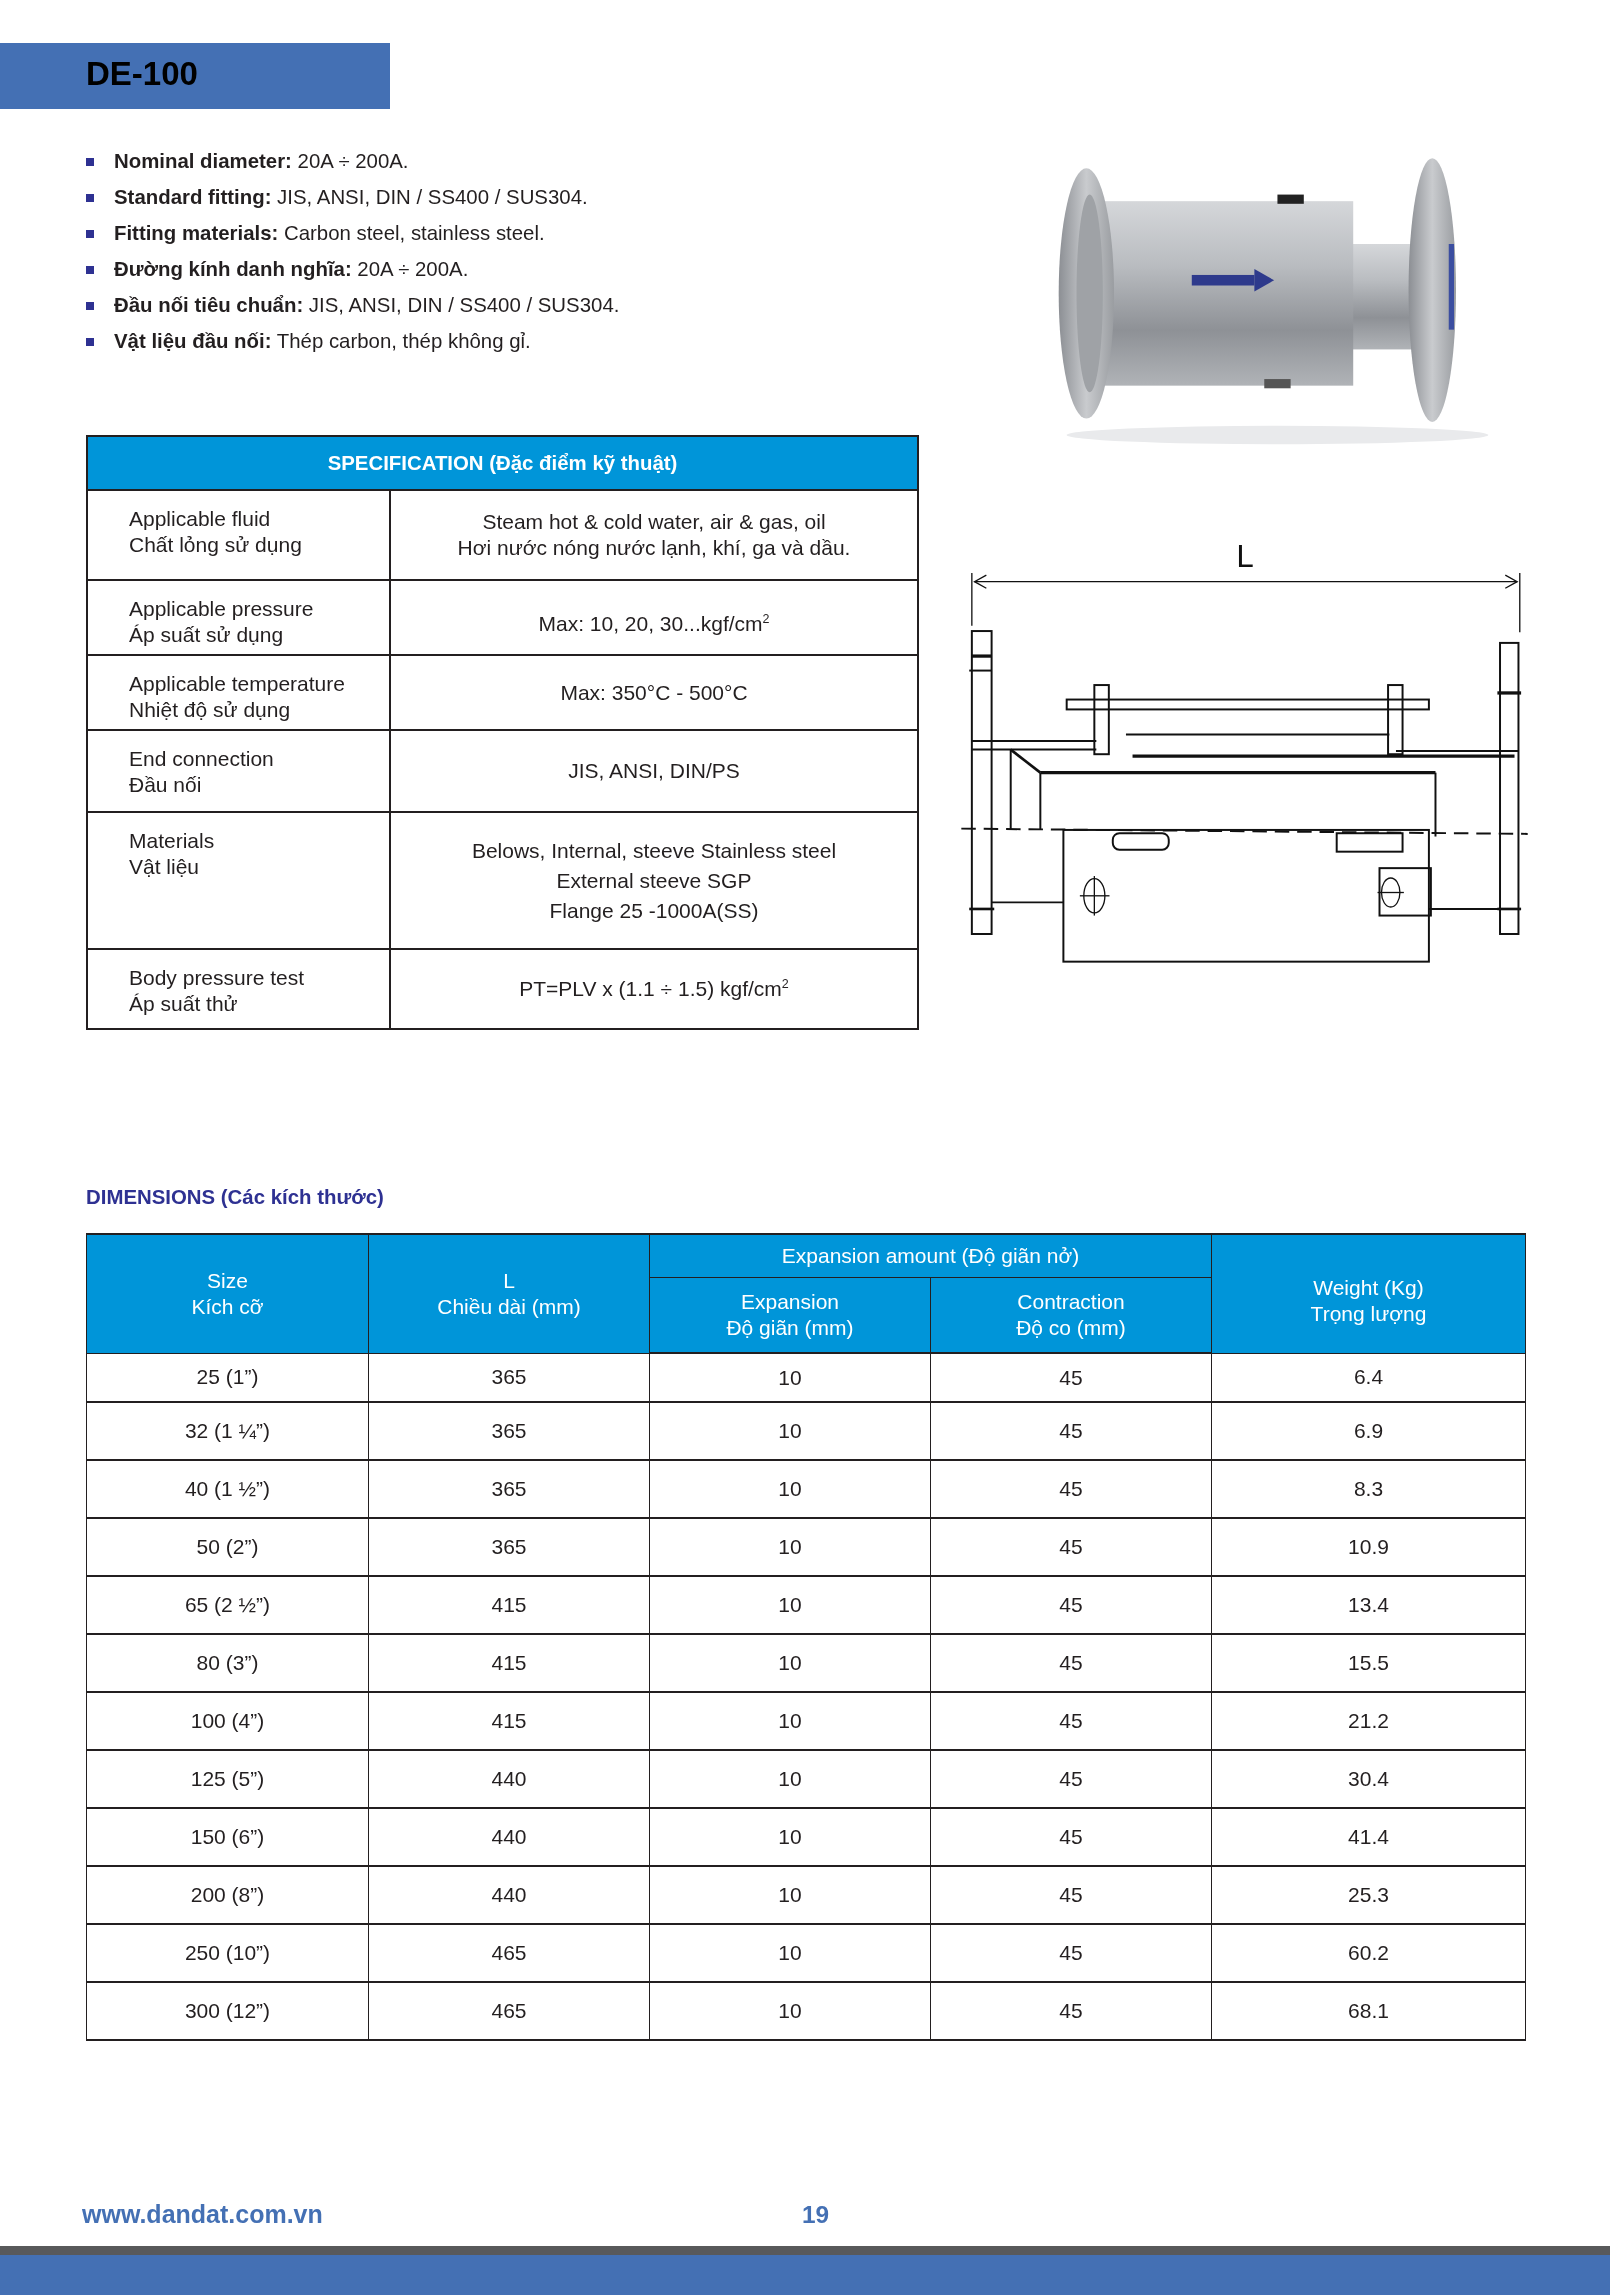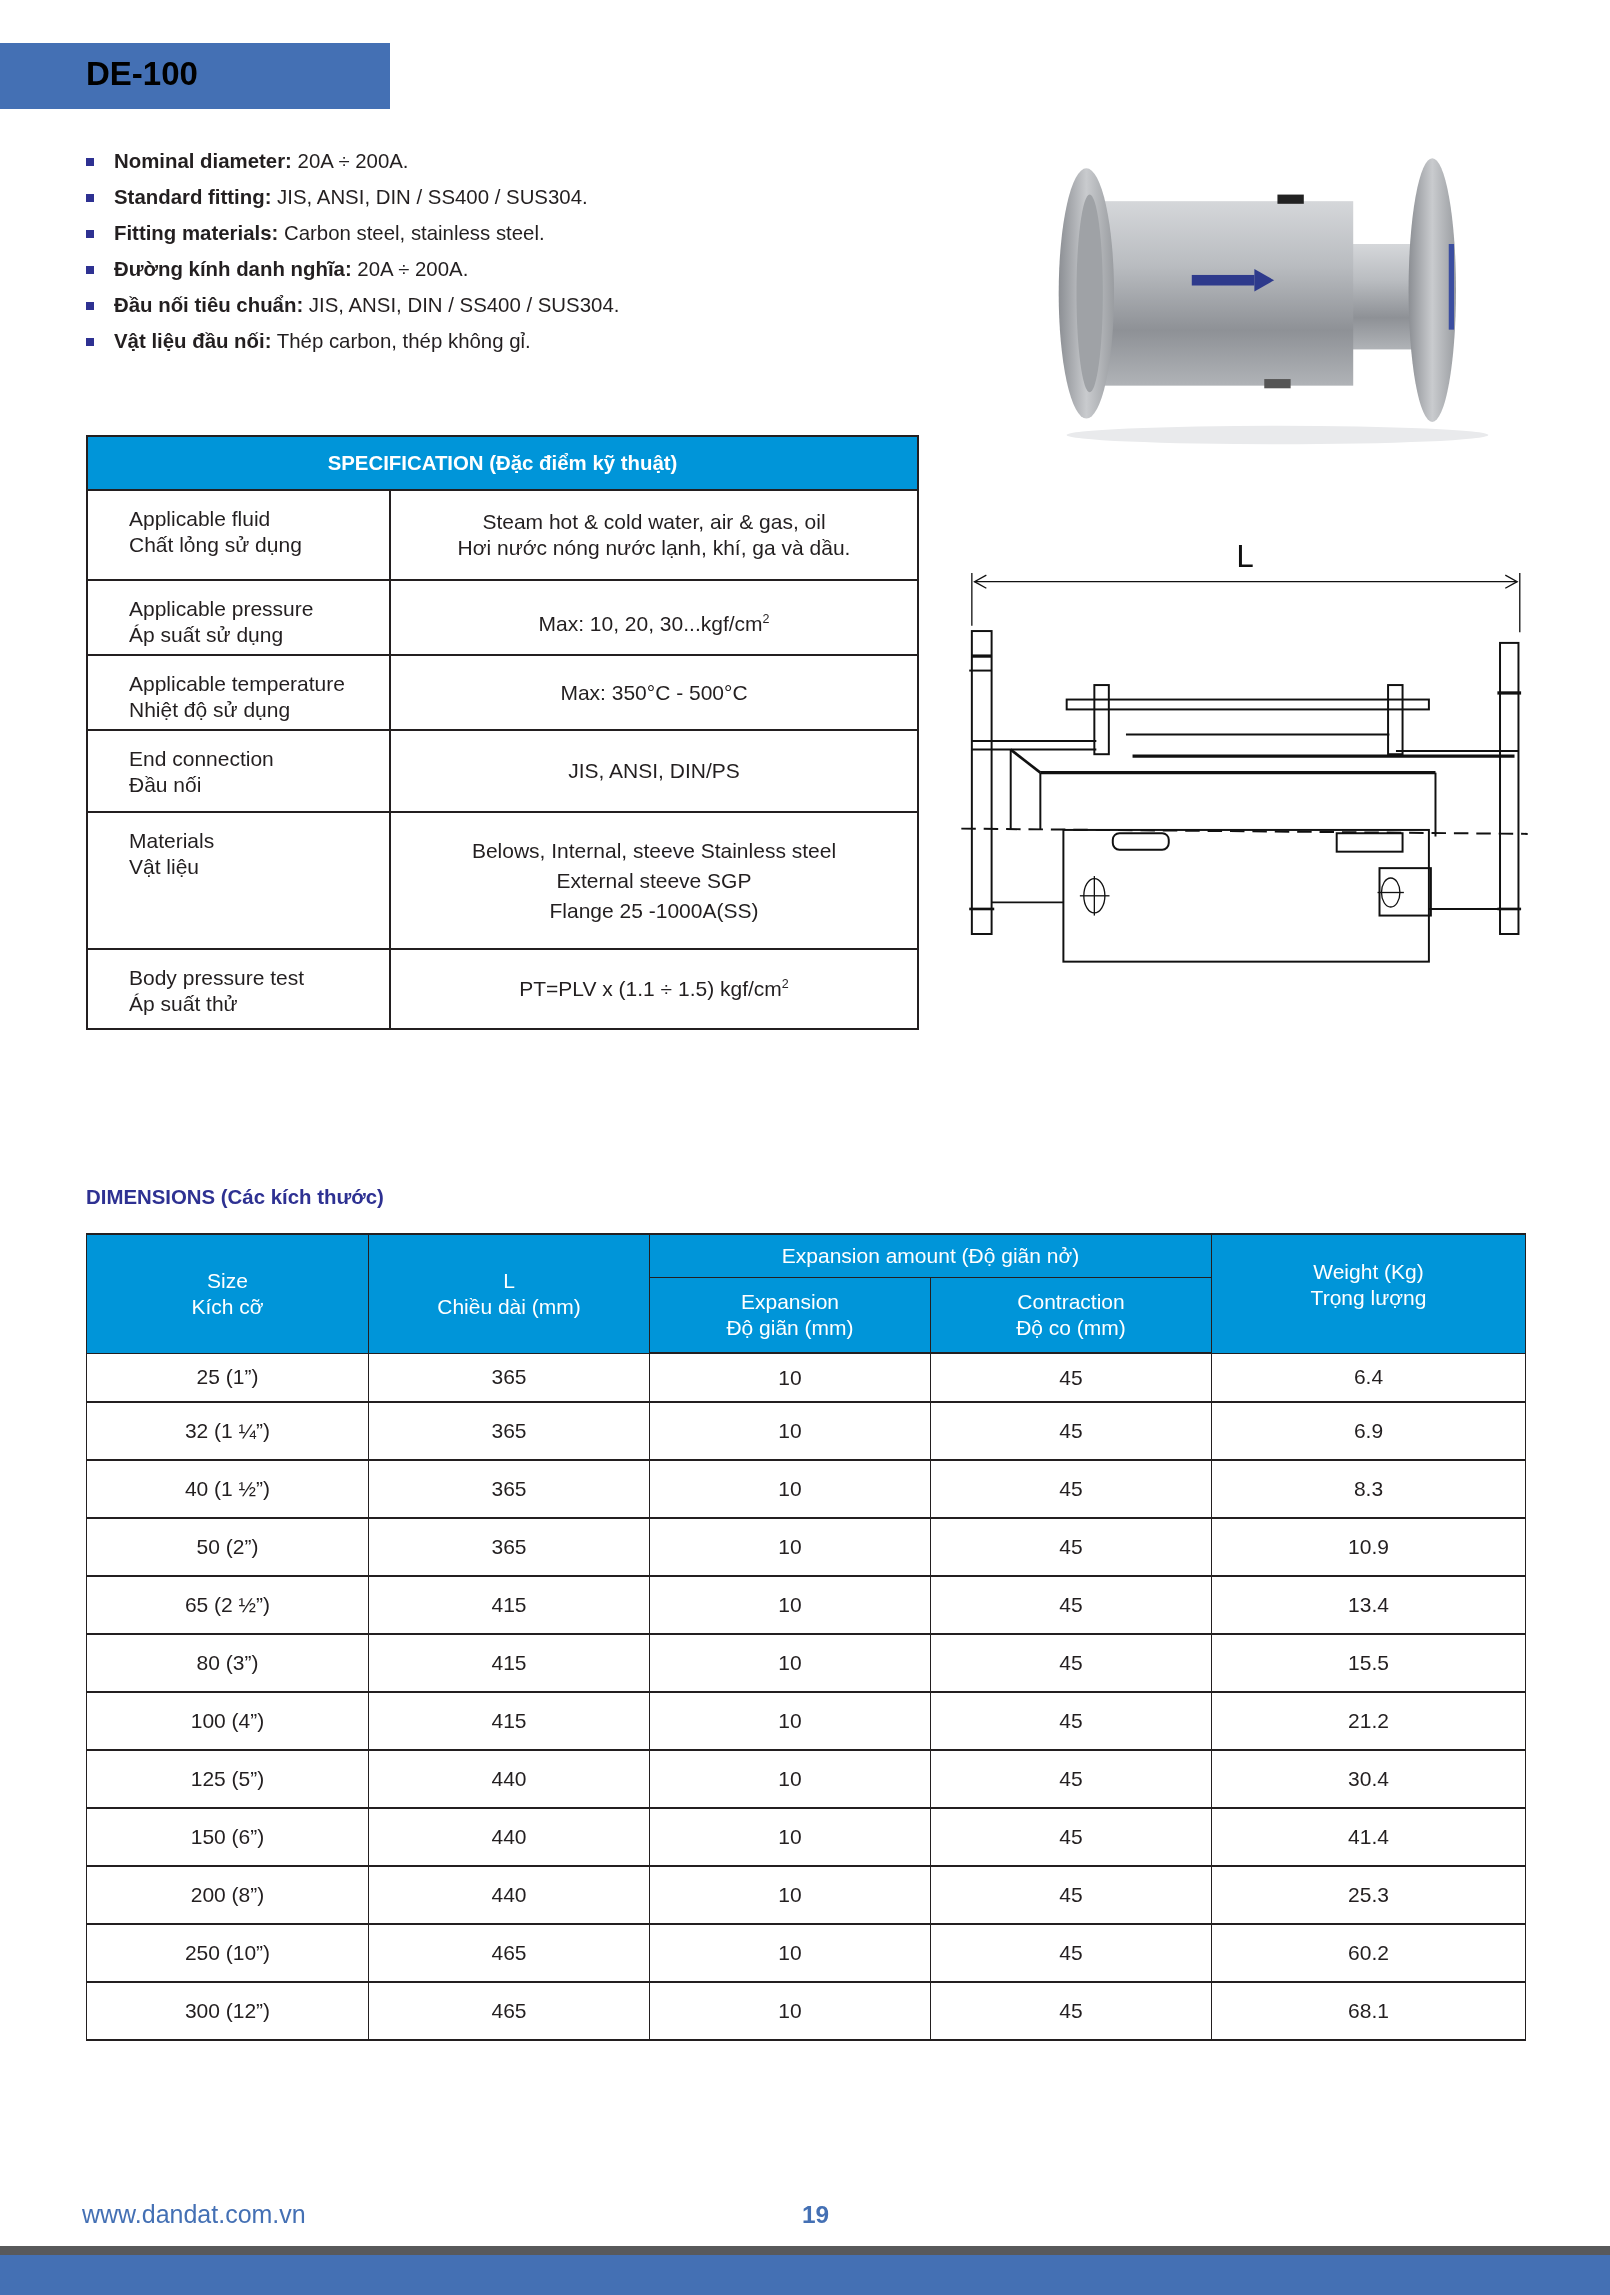--- a/index.html
+++ b/index.html
@@ -27,21 +27,21 @@
 
   .dim-title { position: absolute; left: 86px; top: 1186px; font-size: 20.4px; font-weight: bold; color: #2e3192; }
 
   .dim-table { position: absolute; left: 86px; top: 1233px; width: 1440px; border-collapse: collapse; table-layout: fixed; }
   .dim-table th { background: #0095d9; color: #fff; font-weight: normal; font-size: 21px; line-height: 26px; text-align: center; border: 1.3px solid #231f20; }
   .dim-table thead tr:first-child th { border-top: 2px solid #231f20; }
   .dim-table thead tr:last-child th { border-bottom: 2.6px solid #231f20; }
   .dim-table td { font-size: 21px; text-align: center; height: 58px; border-left: 1.3px solid #231f20; border-right: 1.3px solid #231f20; border-bottom: 2.6px solid #231f20; }
   .dim-table tr.row:first-child td { height: 49px; }
 
-  .footer-url { position: absolute; left: 82px; top: 2200px; font-size: 25px; font-weight: normal; color: #4470b4; text-align: center; }
+  .footer-url { position: absolute; left: 82px; top: 2200px; font-size: 25px; font-weight: bold; color: #4470b4; text-align: center; }
   .footer-page { position: absolute; left: 802px; top: 2201px; font-size: 24.4px; font-weight: bold; color: #4470b4; }
   .footer-band-dark { position: absolute; left: 0; top: 2246px; width: 1610px; height: 9.2px; background: #58595b; }
   .footer-band { position: absolute; left: 0; top: 2255px; width: 1610px; height: 40px; background: #4470b4; }
 </style>
 </head>
 <body>
 
 <div class="title-bar">
   <span>DE-100</span>
 </div>
@@ -196,21 +196,21 @@
     <tr style="height:43px">
       <th rowspan="2">
           <div>Size</div>
           <div>Kích cỡ</div>
         </th>
       <th rowspan="2">
           <div>L</div>
           <div>Chiều dài (mm)</div>
         </th>
       <th colspan="2">Expansion amount (Độ giãn nở)</th>
-      <th rowspan="2" style="vertical-align:top;padding-top:24px">
+      <th rowspan="2" style="vertical-align:top;padding-top:40px">
           <div>Weight (Kg)</div>
           <div>Trọng lượng</div>
         </th>
     </tr>
     <tr style="height:76px">
       <th>
           <div>Expansion</div>
           <div>Độ giãn (mm)</div>
         </th>
       <th>

